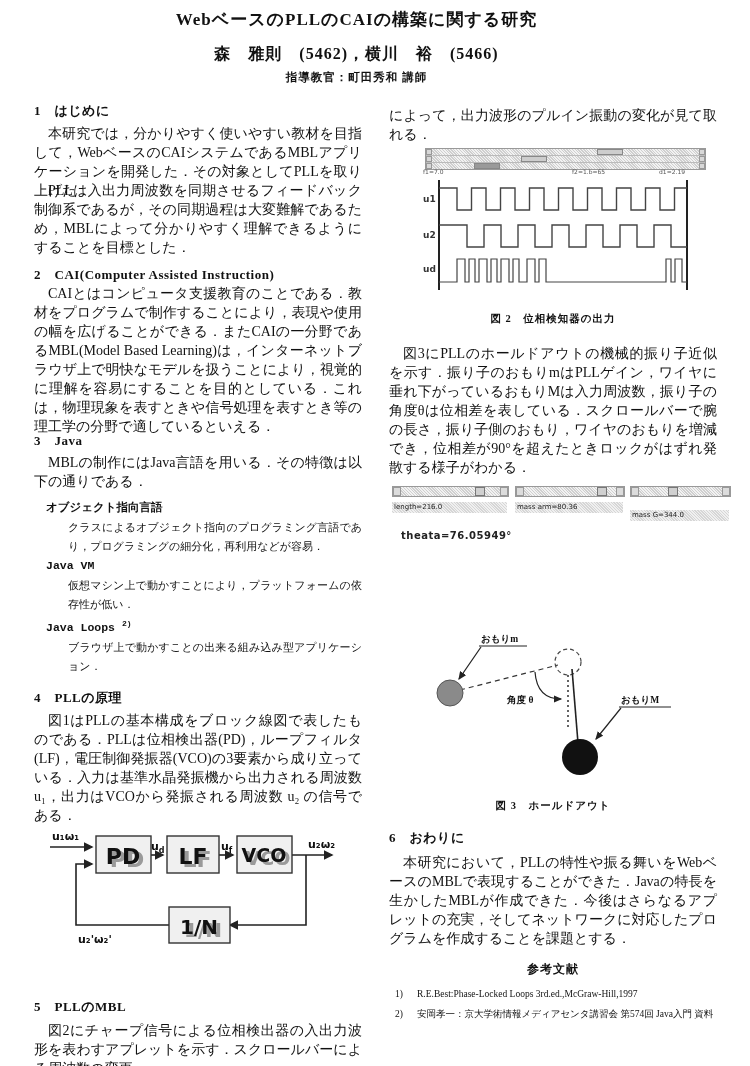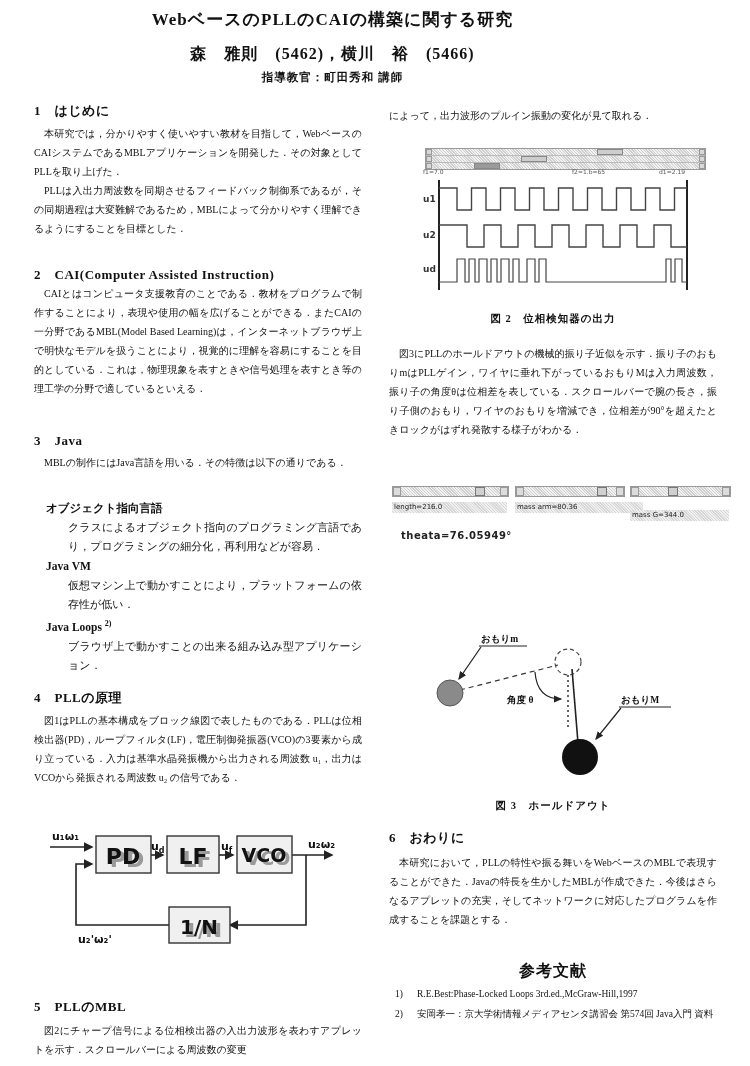--- a/index.html
+++ b/index.html
@@ -1,31 +1,31 @@
 <!DOCTYPE html>
 <html><head>
 <meta charset="utf-8">
 <style>
   html,body{margin:0;padding:0;background:#888;}
   .page{position:relative;width:750px;height:1066px;background:#ffffff;margin:0 auto;
         font-family:"Liberation Serif","DejaVu Serif",serif;color:#111;overflow:hidden;}
   
-  .hdr{position:absolute;top:8px;left:0;width:665px;text-align:center;}
+  .hdr{position:absolute;top:8px;left:0;width:665px;text-align:center;padding-left:24px;}
   .hdr .title{font-size:17px;font-weight:bold;letter-spacing:1px;}
   .hdr .authors{font-size:16px;font-weight:bold;margin-top:13px;letter-spacing:1px;}
   .hdr .advisor{font-size:11.5px;font-weight:bold;margin-top:5px;letter-spacing:1px;}
   
   .col{position:absolute;top:100px;width:328px;height:966px;}
   .col-left{left:34px;}
   .col-right{left:389px;}
   .abs{position:absolute;left:0;width:328px;}
   h3.sec{font-size:13px;font-weight:bold;margin:0;letter-spacing:.5px;}
-  p.body{font-size:10px;line-height:19px;margin:0;text-align:justify;text-indent:1em;}
+  p.body{font-size:14px;line-height:19px;margin:0;text-align:justify;text-indent:1em;}
   p.noind{text-indent:0;}
-  .dl-term{font-size:11.5px;font-weight:bold;margin-left:12px;line-height:20px;}
+  .dl-term{font-size:11.5px;font-weight:bold;margin-left:12px;line-height:20px;font-family:Liberation Mono, monospace;}
   .dl-desc{font-size:11px;line-height:19px;margin-left:34px;text-align:justify;}
   .figcap{font-size:10.5px;font-weight:bold;text-align:center;letter-spacing:1px;}
   
   .sbgroup{position:absolute;border:1px solid #999;background:#e8e8e8;}
   .sb{position:relative;height:6px;border-bottom:1px solid #bbb;
       background:repeating-linear-gradient(45deg,#f2f2f2 0 1px,#cfcfcf 1px 2px);}
   .sb:last-child{border-bottom:none;}
   .sb .btn{position:absolute;top:0;width:6px;height:100%;background:#d8d8d8;border:1px solid #999;box-sizing:border-box;}
   .sb .btn.l{left:0;} .sb .btn.r{right:0;}
   .sb .thumb{position:absolute;top:0;width:26px;height:100%;background:#cdcdcd;border:1px solid #888;box-sizing:border-box;}
@@ -172,21 +172,21 @@
         <div class="btn l"></div>
         <div class="thumb" style="left: calc(82% - 8px);"></div>
         <div class="btn r"></div>
       </div>
       <div class="sb2" style="top:386px;left:241px;width:99px;">
         <div class="btn l"></div>
         <div class="thumb" style="left: calc(45% - 8px);"></div>
         <div class="btn r"></div>
       </div>
       <div class="striplabel" style="top:402px;left:3px;width:115px;">length=216.0</div>
-      <div class="striplabel" style="top:402px;left:126px;width:128px;">mass arm=80.36</div>
+      <div class="striplabel" style="top:402px;left:126px;width:108px;">mass arm=80.36</div>
       <div class="striplabel" style="top:402px;left:241px;width:99px;margin-top:8px;">mass G=344.0</div>
       <div class="theta" style="top:430px;left:12px;">theata=76.05949°</div>
     </div>
 
     <svg class="abs" style="top:495px;" width="328" height="200" viewBox="0 0 328 200">
       <defs>
         <marker id="arr2" markerWidth="8" markerHeight="8" refX="6" refY="3" orient="auto">
           <path d="M0,0 L7,3 L0,6 z" fill="#222"></path>
         </marker>
       </defs>
@@ -212,21 +212,21 @@
 
       <text x="232" y="108" font-size="9.5" font-weight="bold" fill="#111">おもりM</text>
       <line x1="230" y1="112" x2="282" y2="112" stroke="#222" stroke-width="1"></line>
       <line x1="232" y1="113" x2="207" y2="144" stroke="#222" stroke-width="1.2" marker-end="url(#arr2)"></line>
     </svg>
     <div class="figcap abs" style="top:699px;text-align:center;">図 3　ホールドアウト</div>
 
     <h3 class="sec abs" style="top:729px;">6　おわりに</h3>
     <p class="body abs" style="top:753px;">本研究において，PLLの特性や振る舞いをWebベースのMBLで表現することができた．Javaの特長を生かしたMBLが作成できた．今後はさらなるアプレットの充実，そしてネットワークに対応したプログラムを作成することを課題とする．</p>
 
-    <div class="figcap abs" style="top:861px;font-size:16px;">参考文献</div>
+    <div class="figcap abs" style="top:861px;font-size:12px;">参考文献</div>
     <div class="abs" style="top:884px;left:6px;width:322px;">
       <p class="refitem">
         <span class="refnum">1)</span>
         <span>R.E.Best:Phase-Locked Loops 3rd.ed.,McGraw-Hill,1997</span>
       </p>
       <p class="refitem">
         <span class="refnum">2)</span>
         <span>安岡孝一：京大学術情報メディアセンタ講習会 第574回 Java入門 資料</span>
       </p>
     </div>

